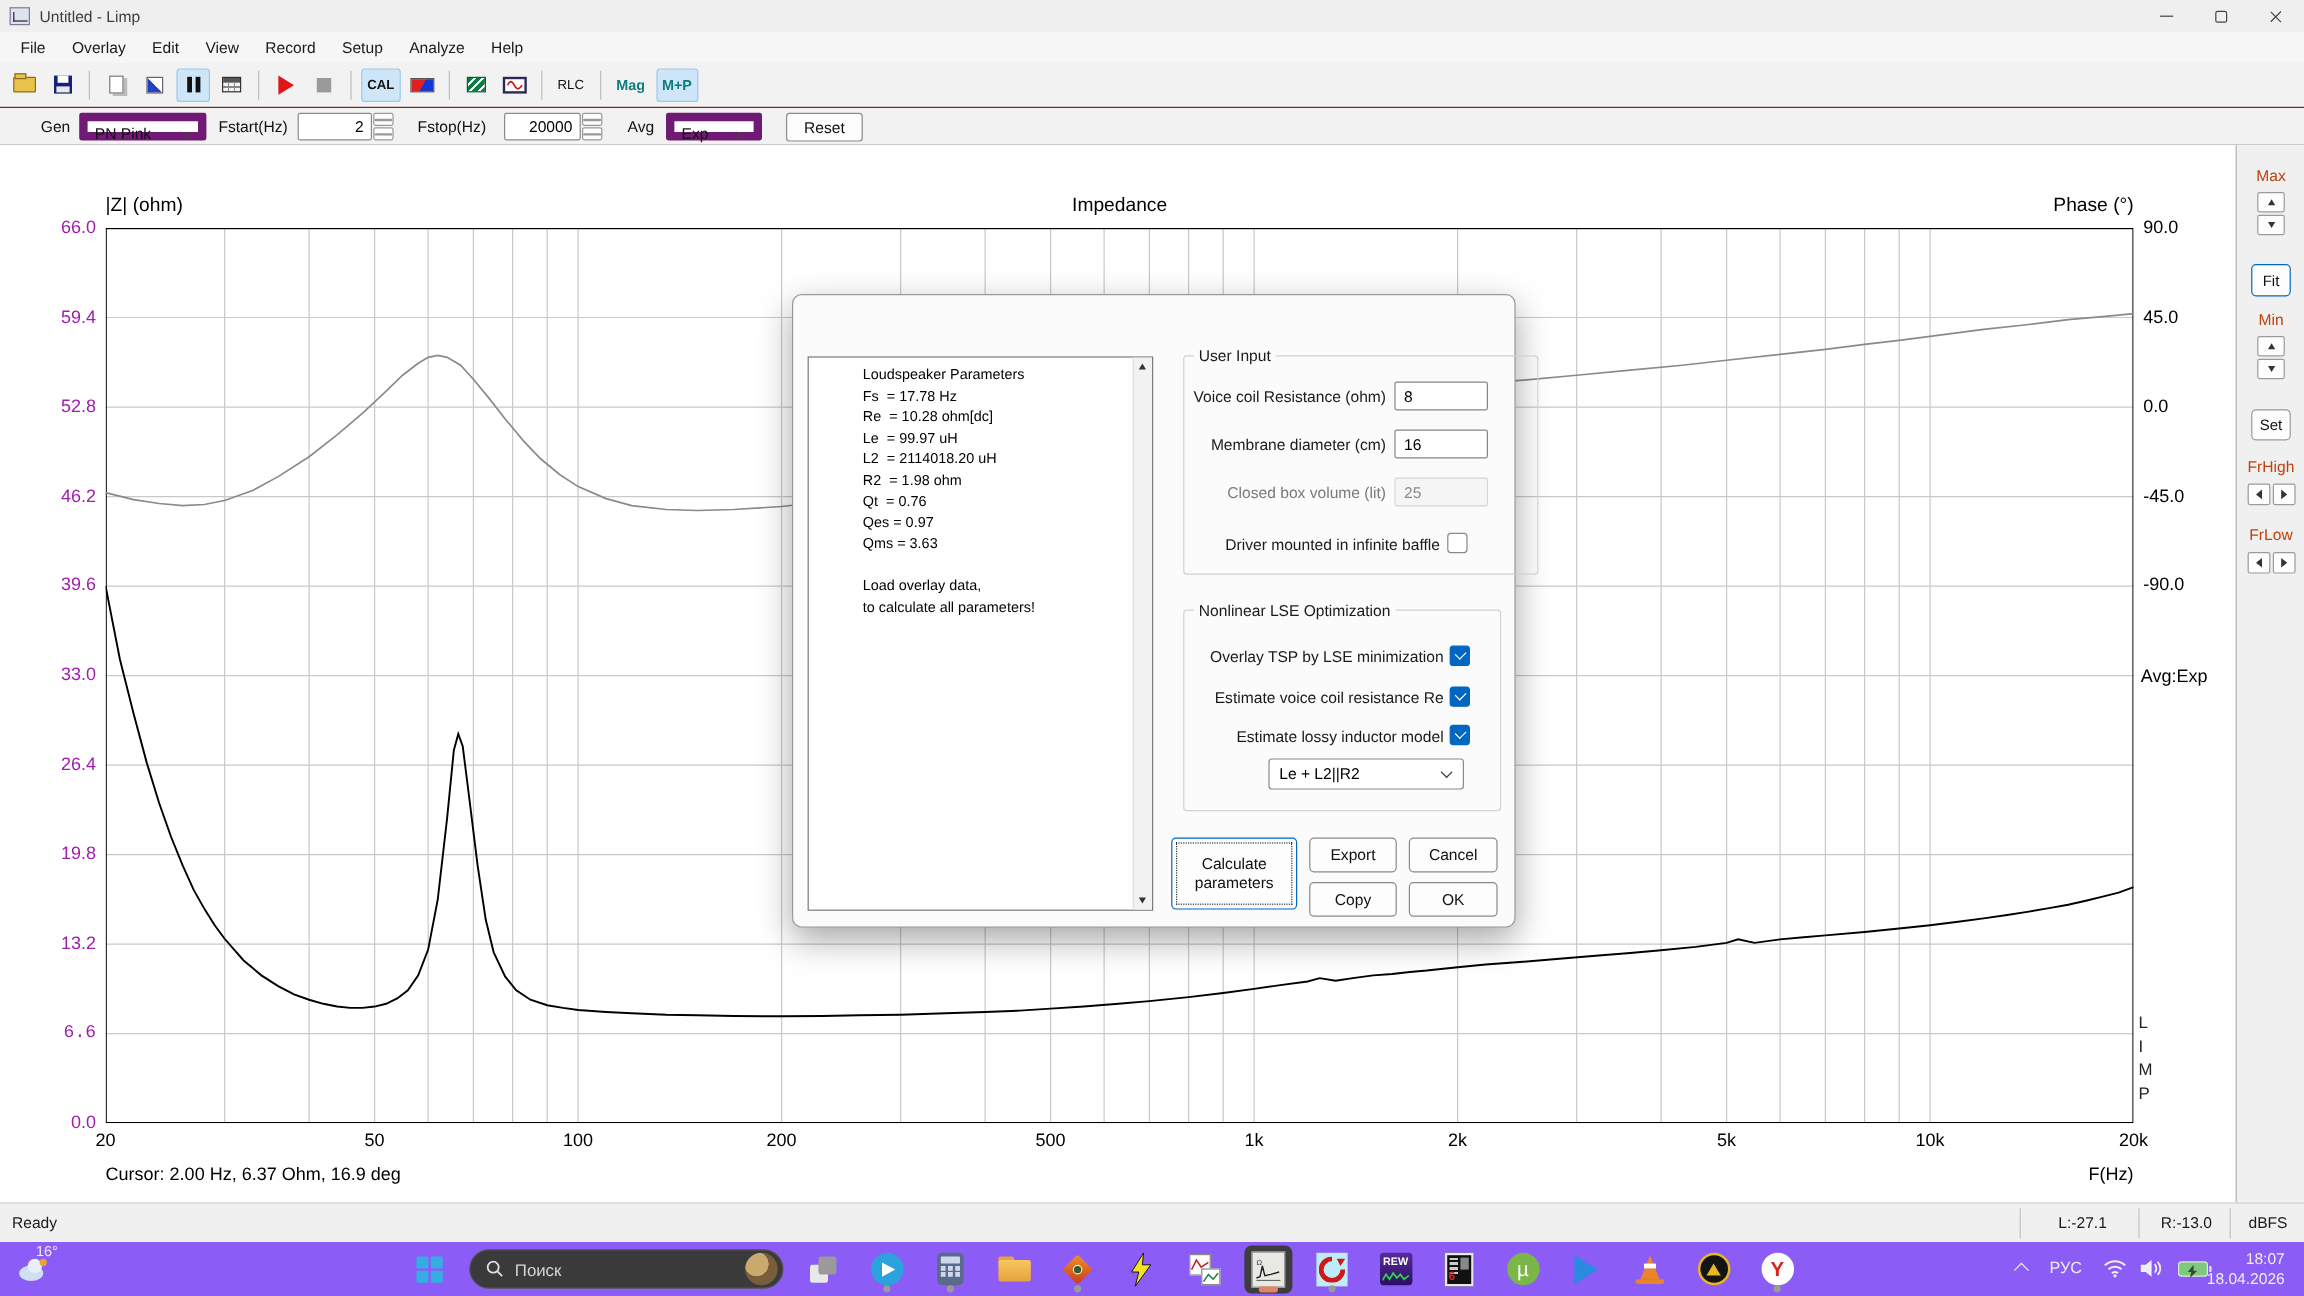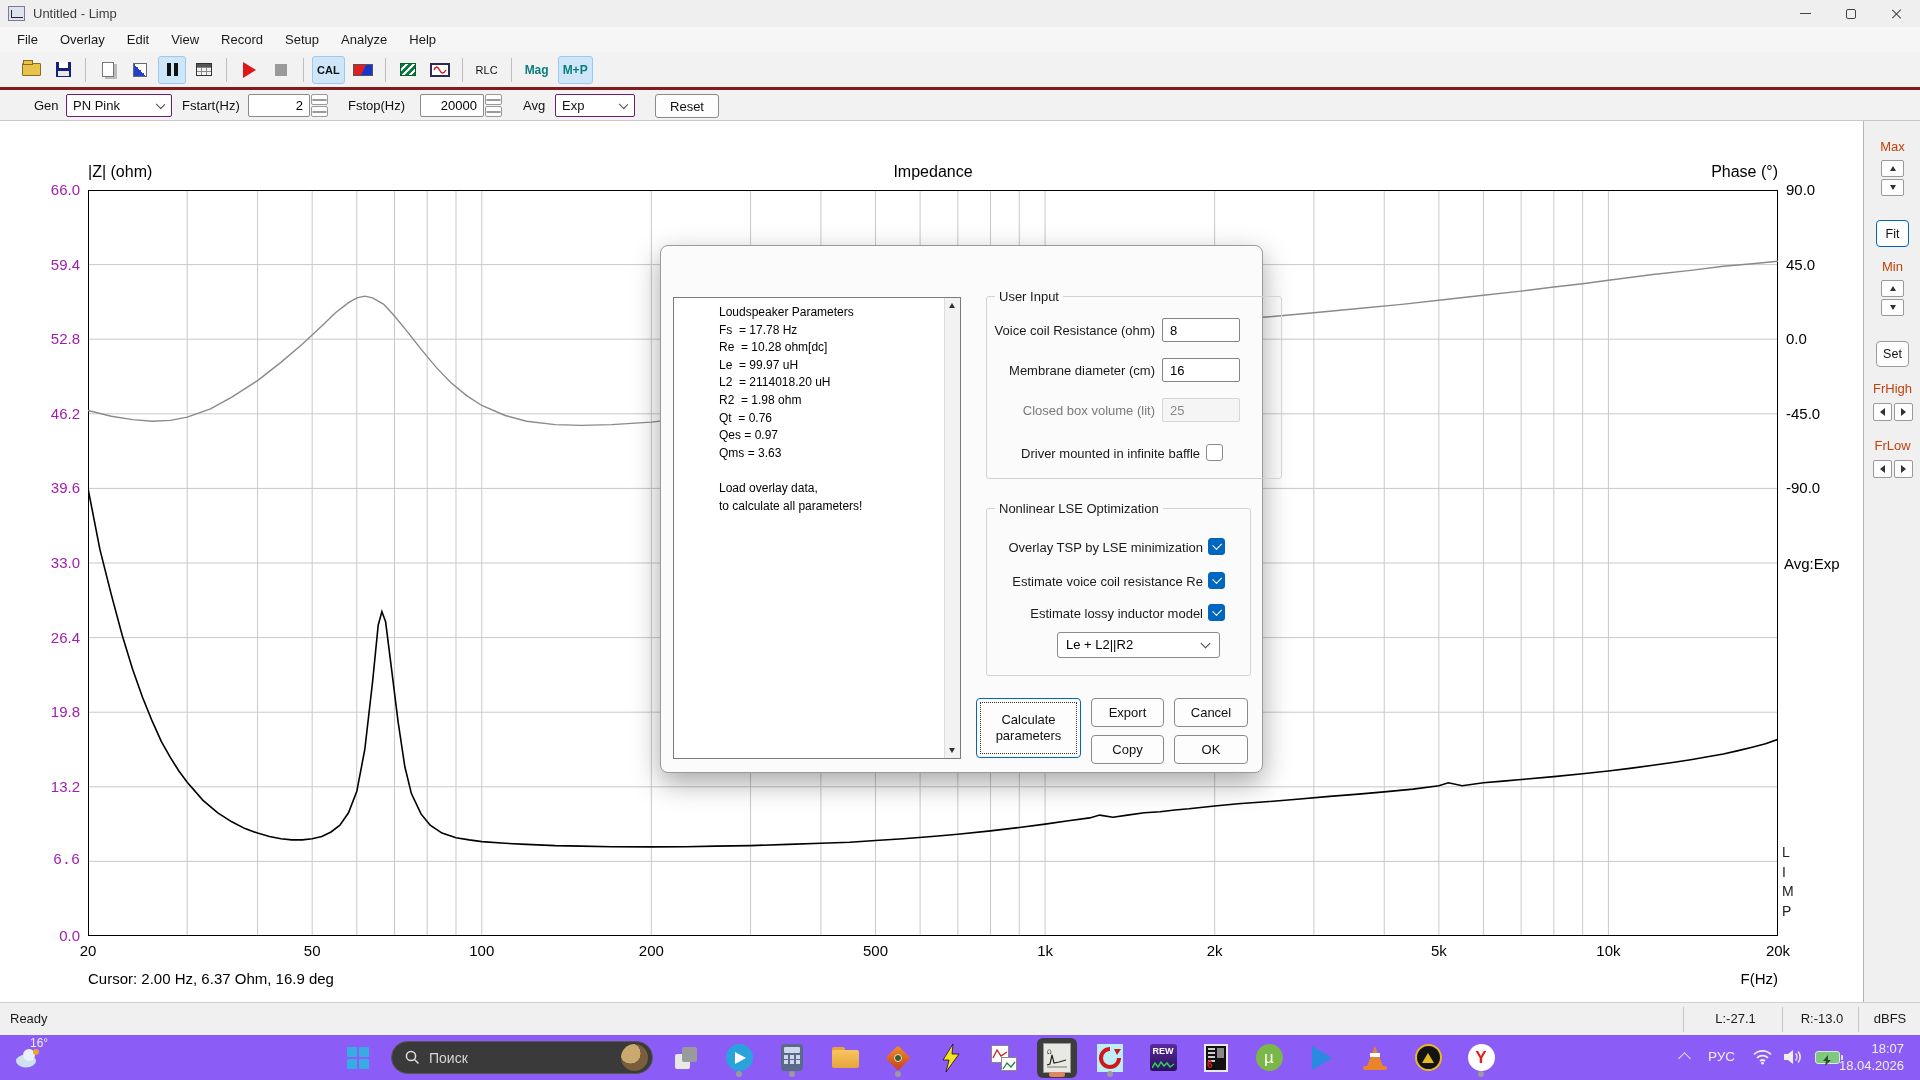--- a/index.html
+++ b/index.html
@@ -20,21 +20,21 @@
   .glyph-max { width:10px; height:10px; border:1.2px solid #444; border-radius:2px; }
   .glyph-x { position:relative; width:12px; height:12px; }
   .glyph-x::before,.glyph-x::after { content:""; position:absolute; left:5.3px; top:0; width:1.4px; height:12px; background:#444; }
   .glyph-x::before { transform:rotate(45deg); } .glyph-x::after { transform:rotate(-45deg); }
 
   #menubar { position:absolute; left:0; top:27px; width:1920px; height:25px; background:#f6f6f6;
     display:flex; align-items:center; padding-left:6px; }
   .menu-item { font-size:13px; color:#1a1a1a; padding:3px 11px; }
 
   #toolbar { position:absolute; left:0; top:52px; width:1920px; height:38px; background:#f2f2f2;
-    border-bottom:3px solid #7f1d1d; display:flex; align-items:center; padding-left:15px; }
+    border-bottom:1px solid #7f1d1d; display:flex; align-items:center; padding-left:4px; }
   .tbtn { height:28px; min-width:28px; display:flex; align-items:center; justify-content:center;
     border-radius:3px; margin:0 2px; border:1px solid transparent; }
   .tbtn.active { background:#cfe6f8; border-color:#9cc9ef; }
   .tsep { width:1px; height:24px; background:#bdbdbd; margin:0 6px; }
   .txt-btn { font-size:11px; font-weight:bold; color:#111; padding:0 4px; }
   .teal { color:#0b7d7d; font-size:12px; }
   
   .ic-open { width:19px; height:13px; background:#e8c24a; border:1px solid #8a6d1c; border-radius:1px; position:relative; }
   .ic-open::before { content:""; position:absolute; left:0; top:-4px; width:8px; height:3px; background:#e8c24a; border:1px solid #8a6d1c; }
   .ic-save { width:15px; height:15px; background:#16227a; position:relative; }
@@ -50,21 +50,21 @@
   .ic-play { width:0; height:0; border-left:13px solid #df1616; border-top:8px solid transparent; border-bottom:8px solid transparent; }
   .ic-stop { width:12px; height:12px; background:#9a9a9a; }
   .ic-colorbar { width:20px; height:12px; border:1px solid #555; background:linear-gradient(115deg,#e02020 0 52%,#1535cc 52% 100%); }
   .ic-green { width:16px; height:13px; background:repeating-linear-gradient(135deg,#0c7d41 0 3px,#fff 3px 5px); border:1px solid #0a5c31; }
   .ic-scope { width:20px; height:14px; background:#fff; border:2px solid #2a2a55; display:flex; align-items:center; justify-content:center; }
 
   
   #controls { position:absolute; left:0; top:90px; width:1920px; height:31px; background:#f2f2f2;
     border-bottom:1px solid #c9c9c9; font-size:13px; color:#111; }
   .ctl-label { position:absolute; top:8px; }
-  .combo { position:absolute; top:4px; height:23px; background:#fff; border:1px solid #701a75; border-radius:2px;
+  .combo { position:absolute; top:4px; height:23px; background:#fff; border:7px solid #701a75; border-radius:2px;
     font-size:13px; padding:3px 6px; }
   .combo .chev { position:absolute; right:7px; top:8px; width:7px; height:7px; border-right:1.4px solid #444;
     border-bottom:1.4px solid #444; transform:rotate(45deg) scale(1,0.9); transform-origin:center; margin-top:-2px; }
   .spin-val { position:absolute; top:4px; height:23px; background:#fff; border:1px solid #8a8a8a; border-radius:2px;
     font-size:13px; text-align:right; padding:0 6px; font-family:"Liberation Sans",sans-serif; }
   .spin-btns { position:absolute; top:4px; width:17px; height:23px; display:flex; flex-direction:column; gap:1px; }
   .spin-btns div { flex:1; background:#fdfdfd; border:1px solid #9a9a9a; border-radius:2px; display:flex; align-items:center; justify-content:center; }
   .tri-up { width:0; height:0; border-left:3.5px solid transparent; border-right:3.5px solid transparent; border-bottom:5px solid #333; }
   .tri-dn { width:0; height:0; border-left:3.5px solid transparent; border-right:3.5px solid transparent; border-top:5px solid #333; }
   .tri-l { width:0; height:0; border-top:4px solid transparent; border-bottom:4px solid transparent; border-right:5px solid #333; }

